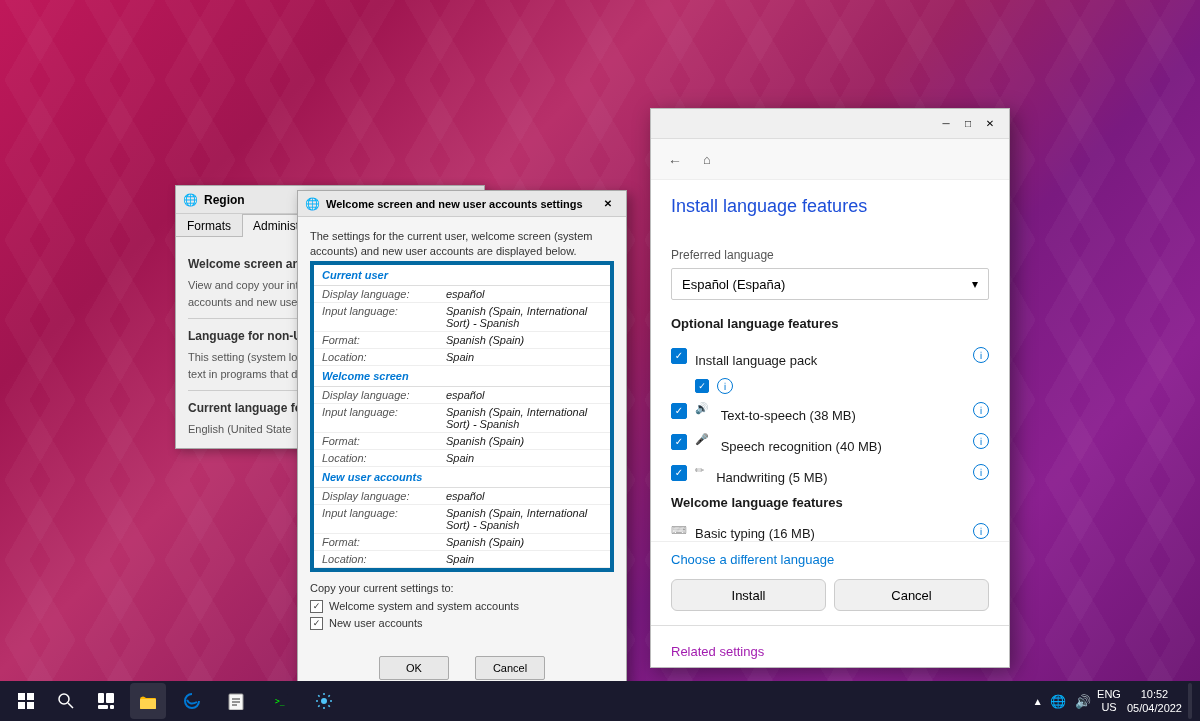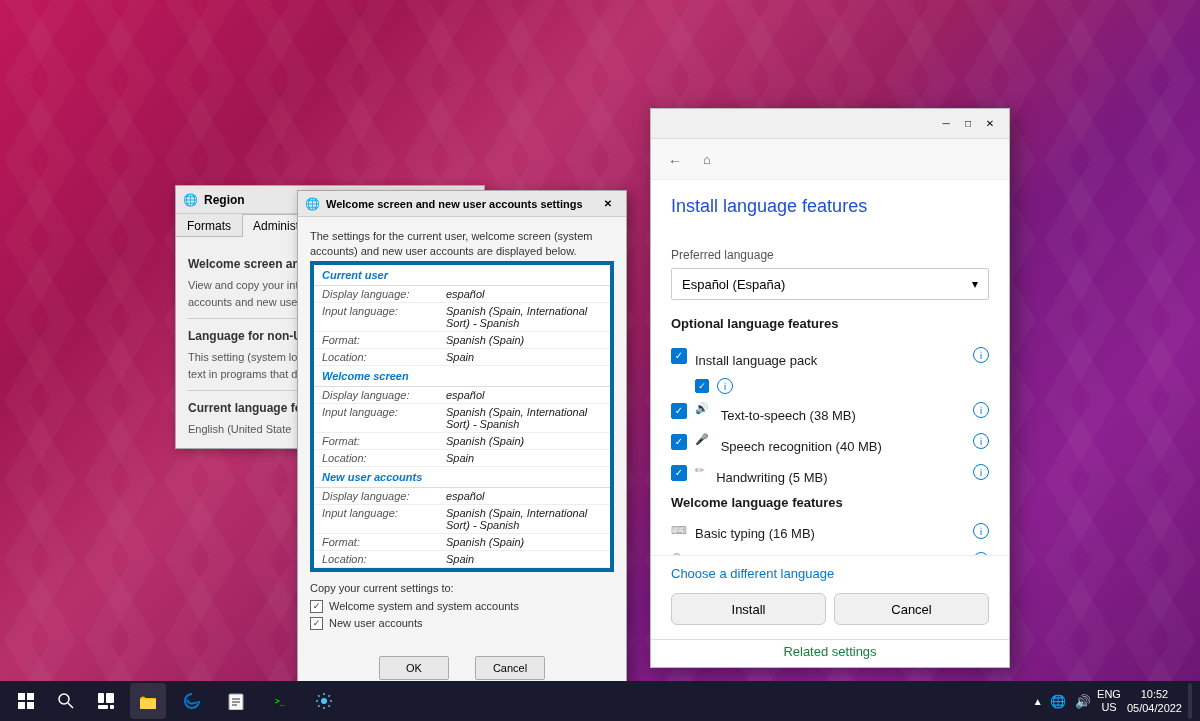--- a/index.html
+++ b/index.html
@@ -547,26 +547,25 @@
       border: 1px solid #ccc;
       font-size: 13px;
       cursor: pointer;
       display: flex;
       align-items: center;
       justify-content: center;
       border-radius: 6px;
     }
 
     .related-settings {
-      padding: 4px 20px 8px;
+      padding: 18px 20px 8px;
       font-size: 13px;
-      color: #15803d;
+      color: #a21caf;
       border-top: 1px solid #ddd;
       flex-shrink: 0;
-      text-align: center;
     }
   </style>
 </head>
 <body>
 
 <div class="desktop">
 
   <div class="region-window">
     <div class="window-titlebar">
       <div class="titlebar-icon">🌐</div>

